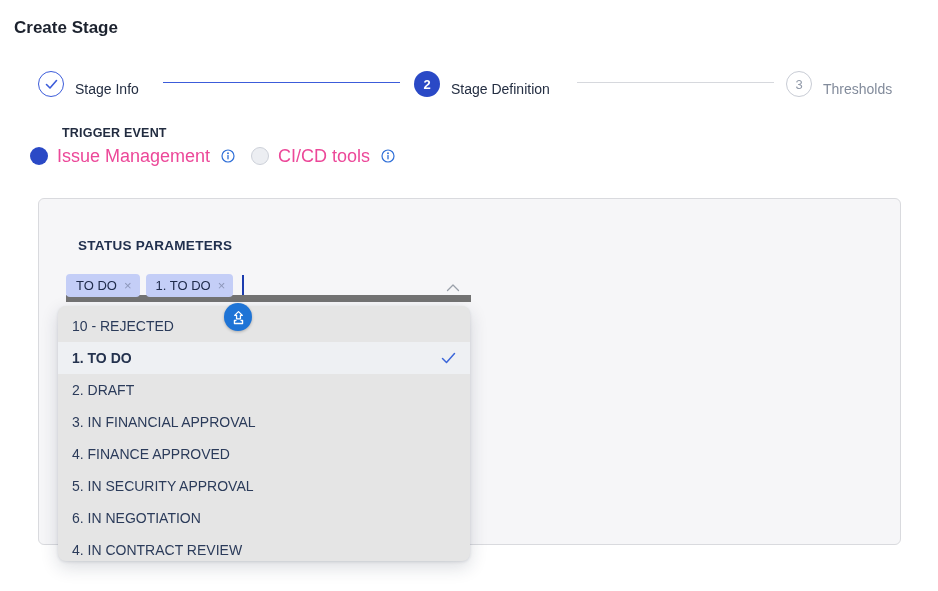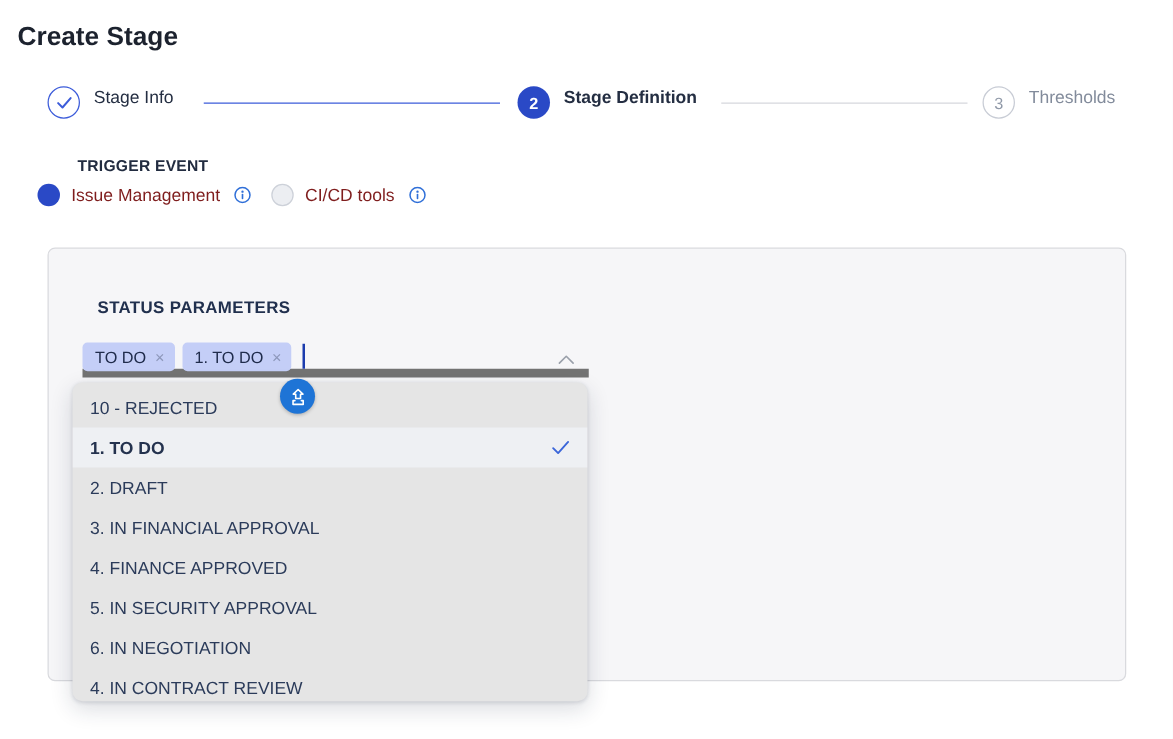--- a/index.html
+++ b/index.html
@@ -1,45 +1,45 @@
 <!DOCTYPE html>
 <html><head>
 <meta charset="utf-8">
 <style>
   html,body{margin:0;padding:0;background:#fff;}
   .screen{
     position:relative;width:938px;height:591px;background:#ffffff;
     font-family:"Liberation Sans",sans-serif;overflow:hidden;
   }
   
-  .page-title{position:absolute;left:14px;top:18px;font-size:21px;font-weight:700;color:#1c222e;}
+  .page-title{position:absolute;left:14px;top:18px;font-size:17px;font-weight:700;color:#1c222e;}
 
   
-  .step{position:absolute;top:69px;display:flex;align-items:flex-start;gap:11px;height:28px;}
+  .step{position:absolute;top:69px;display:flex;align-items:flex-end;gap:11px;height:28px;}
   .step1{left:38px;} .step2{left:414px;} .step3{left:786px;}
   .step-circle{width:26px;height:26px;border-radius:50%;display:flex;align-items:center;justify-content:center;box-sizing:border-box;flex:0 0 auto;}
   .step-circle.completed{border:1.5px solid #3c5cda;background:#fff;}
   .step-circle.active{background:#2a49c6;color:#fff;font-size:13px;font-weight:700;}
   .step-circle.upcoming{border:1px solid #c8ccd5;background:#fff;color:#9099a8;font-size:13px;}
   .step-label{font-size:14px;color:#242e42;white-space:nowrap;}
-  .step-label.active{font-weight:700;}
+  .step-label.active{font-weight:400;}
   .step-label.upcoming{color:#828b9b;}
   .connector{position:absolute;top:82px;height:1px;}
   .connector.done{left:163px;width:237px;background:#3c5cda;}
   .connector.todo{left:577px;width:197px;background:#d6d8dd;}
 
   
   .trigger-label{position:absolute;left:30px;top:126px;font-size:12.5px;font-weight:700;color:#222c40;letter-spacing:.2px;margin-left:32px;}
   .radio-row{position:absolute;left:30px;top:146px;display:flex;align-items:center;height:20px;}
   .radio-option{display:flex;align-items:center;gap:9px;cursor:pointer;}
   .radio-option + .radio-option{margin-left:16px;}
   .radio-dot{width:18px;height:18px;border-radius:50%;box-sizing:border-box;flex:0 0 auto;}
   .radio-dot.selected{background:#2a49c6;}
   .radio-dot.unselected{background:#eceef2;border:1px solid #cdd1d9;}
-  .radio-label{font-size:14px;color:#7f1d1d;}
+  .radio-label{font-size:18px;color:#ec4899;}
   .info-icon{display:inline-flex;margin-left:2px;}
 
   
   .panel{position:absolute;left:38px;top:198px;width:863px;height:347px;background:#f6f6f8;
     border:1px solid #d9dade;border-radius:6px;box-sizing:border-box;}
   .section-heading{position:absolute;left:66px;top:238px;font-size:13.5px;font-weight:700;color:#21304e;letter-spacing:.3px;margin-left:12px;}
 
   
   .multiselect{position:absolute;left:66px;top:274px;width:405px;height:28px;
     border-bottom:7px solid #737373;display:flex;align-items:flex-start;gap:6px;box-sizing:border-box;cursor:text;}

